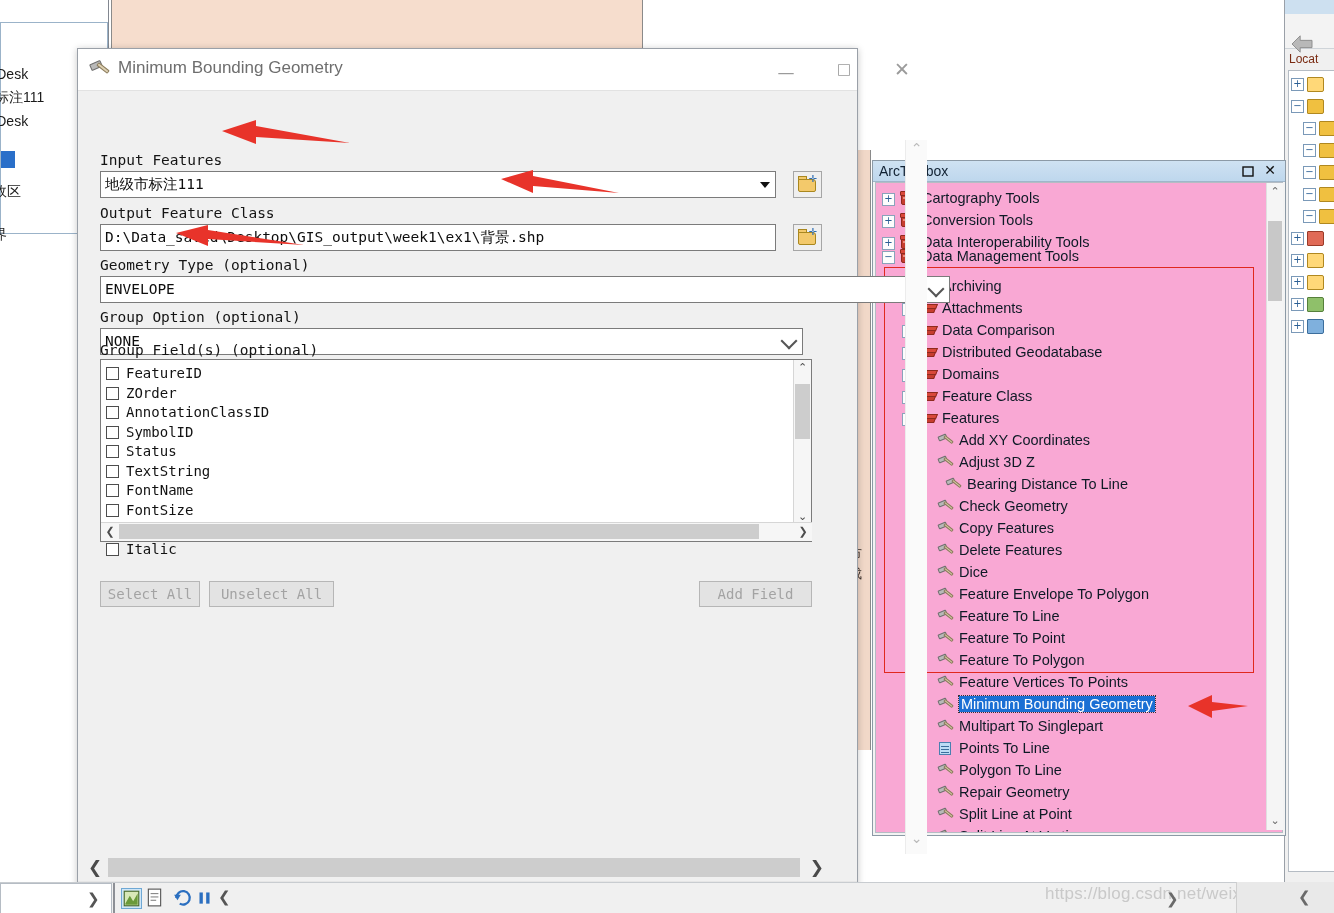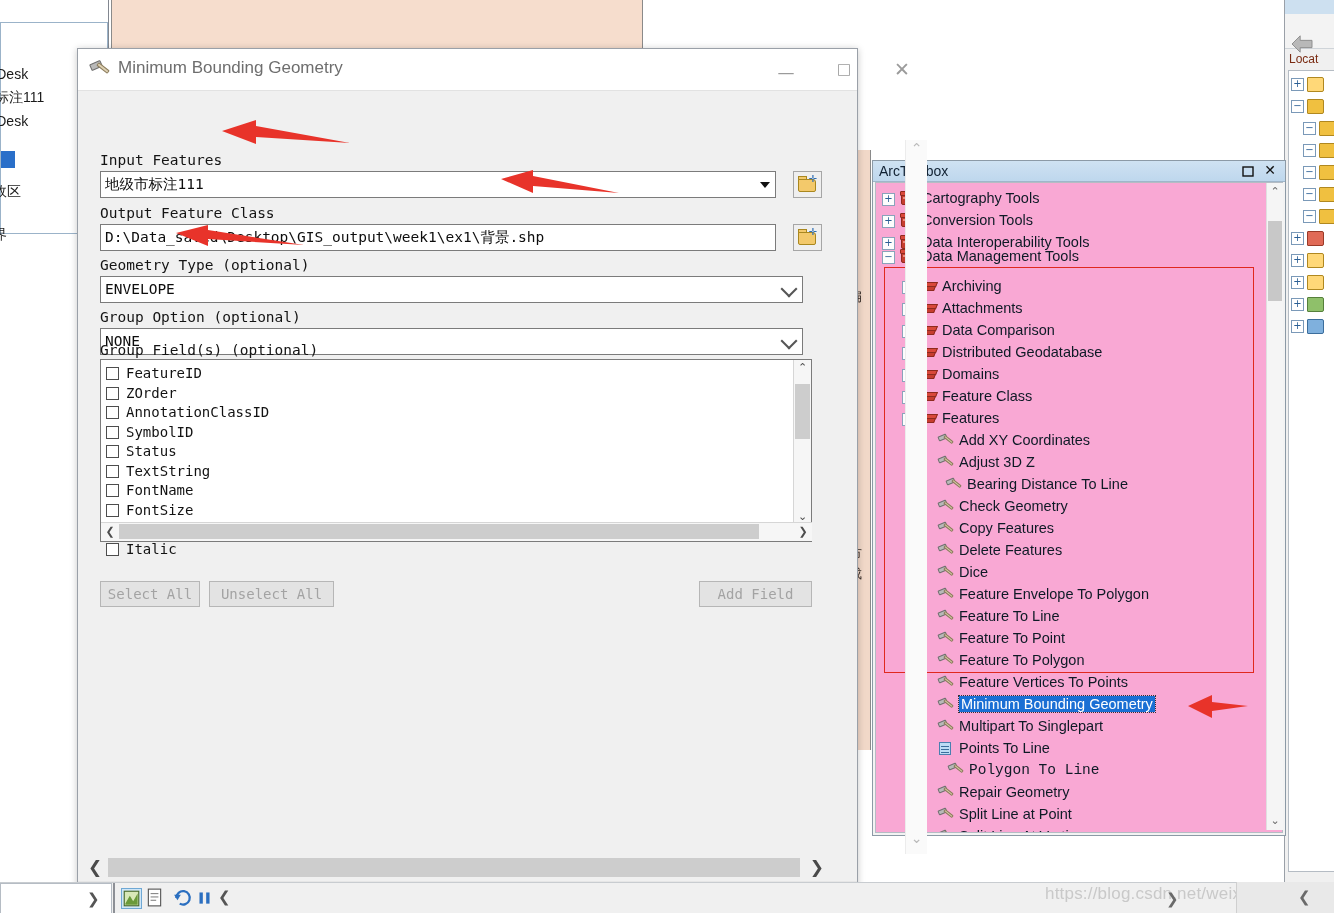--- a/index.html
+++ b/index.html
@@ -236,21 +236,21 @@
         <div class="tree-row" style="top: 356px; left: 46px;"><span style="display: inline-block; width: 16px;"></span><span class="tool-ic"><span class="head"></span><span class="handle"></span></span><span class="lbl">Delete Features</span></div>
         <div class="tree-row" style="top: 378px; left: 46px;"><span style="display: inline-block; width: 16px;"></span><span class="tool-ic"><span class="head"></span><span class="handle"></span></span><span class="lbl">Dice</span></div>
         <div class="tree-row" style="top: 400px; left: 46px;"><span style="display: inline-block; width: 16px;"></span><span class="tool-ic"><span class="head"></span><span class="handle"></span></span><span class="lbl">Feature Envelope To Polygon</span></div>
         <div class="tree-row" style="top: 422px; left: 46px;"><span style="display: inline-block; width: 16px;"></span><span class="tool-ic"><span class="head"></span><span class="handle"></span></span><span class="lbl">Feature To Line</span></div>
         <div class="tree-row" style="top: 444px; left: 46px;"><span style="display: inline-block; width: 16px;"></span><span class="tool-ic"><span class="head"></span><span class="handle"></span></span><span class="lbl">Feature To Point</span></div>
         <div class="tree-row" style="top: 466px; left: 46px;"><span style="display: inline-block; width: 16px;"></span><span class="tool-ic"><span class="head"></span><span class="handle"></span></span><span class="lbl">Feature To Polygon</span></div>
         <div class="tree-row" style="top: 488px; left: 46px;"><span style="display: inline-block; width: 16px;"></span><span class="tool-ic"><span class="head"></span><span class="handle"></span></span><span class="lbl">Feature Vertices To Points</span></div>
         <div class="tree-row selected" style="top: 510px; left: 46px;"><span style="display: inline-block; width: 16px;"></span><span class="tool-ic"><span class="head"></span><span class="handle"></span></span><span class="lbl">Minimum Bounding Geometry</span></div>
         <div class="tree-row" style="top: 532px; left: 46px;"><span style="display: inline-block; width: 16px;"></span><span class="tool-ic"><span class="head"></span><span class="handle"></span></span><span class="lbl">Multipart To Singlepart</span></div>
         <div class="tree-row" style="top: 554px; left: 46px;"><span style="display: inline-block; width: 16px;"></span><span class="script-ic"><i class="pg"></i><i class="ln" style="top:4px"></i><i class="ln" style="top:7px"></i><i class="ln" style="top:10px"></i></span><span class="lbl">Points To Line</span></div>
-        <div class="tree-row" style="top: 576px; left: 56px; font-family: Liberation Mono, monospace;"><span style="display: inline-block; width: 16px;"></span><span class="tool-ic"><span class="head"></span><span class="handle"></span></span><span class="lbl">Polygon To Line</span></div>
+        <div class="tree-row" style="top: 576px; left: 46px;"><span style="display: inline-block; width: 16px;"></span><span class="tool-ic"><span class="head"></span><span class="handle"></span></span><span class="lbl">Polygon To Line</span></div>
         <div class="tree-row" style="top: 598px; left: 46px;"><span style="display: inline-block; width: 16px;"></span><span class="tool-ic"><span class="head"></span><span class="handle"></span></span><span class="lbl">Repair Geometry</span></div>
         <div class="tree-row" style="top: 620px; left: 46px;"><span style="display: inline-block; width: 16px;"></span><span class="tool-ic"><span class="head"></span><span class="handle"></span></span><span class="lbl">Split Line at Point</span></div>
         <div class="tree-row" style="top: 642px; left: 46px;"><span style="display: inline-block; width: 16px;"></span><span class="tool-ic"><span class="head"></span><span class="handle"></span></span><span class="lbl">Split Line At Vertices</span></div>
       </div>
     <div class="abs" id="red-outline"></div>
   </div>
 
   <div class="abs" id="atb-scroll">
     <div class="atb-arrow" style="top:0;">⌃</div>
     <div class="abs" id="atb-thumb"></div>
@@ -288,21 +288,21 @@
     <div class="txtbox" style="left:14px;top:127px;width:676px;height:27px;">
       <span>D:\Data_saved\Desktop\GIS_output\week1\ex1\背景.shp</span>
     </div>
     <div class="browse" style="left:707px;top:127px;">
       <span class="foldtop"></span>
         <span class="fold"></span>
         <span class="star">✛</span>
     </div>
 
     <div class="abs fld-label" style="left:14px;top:160px;">Geometry Type (optional)</div>
-    <div class="txtbox" style="left:14px;top:179px;width:703px;height:27px;">
+    <div class="txtbox" style="left:14px;top:179px;width:850px;height:27px;">
       <span>ENVELOPE</span>
       <span class="chev"></span>
     </div>
 
     <div class="abs fld-label" style="left:14px;top:212px;">Group Option (optional)</div>
     <div class="txtbox" style="left:14px;top:231px;width:703px;height:27px;">
       <span>NONE</span>
       <span class="chev"></span>
     </div>
 

